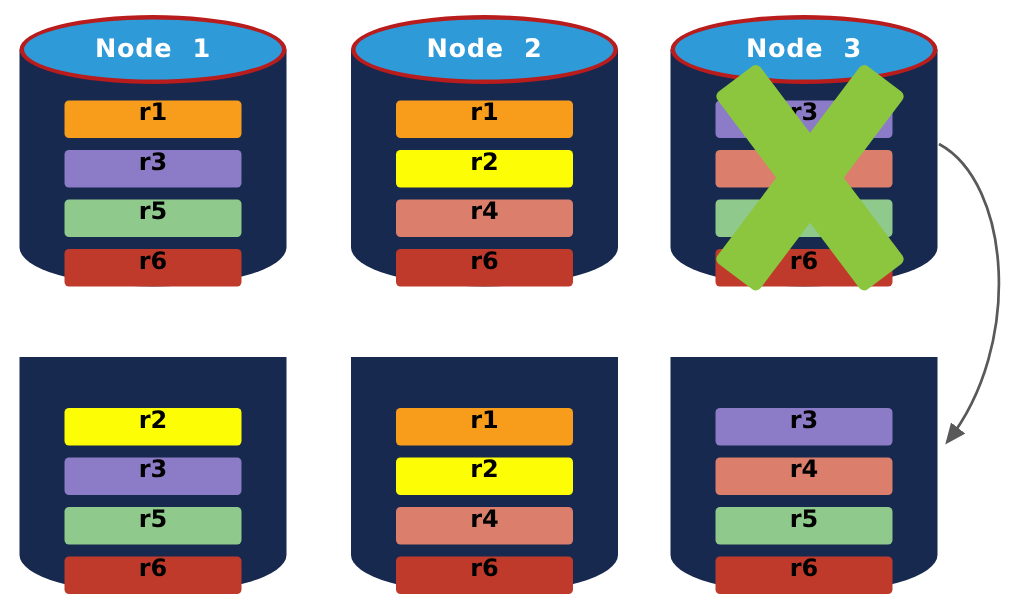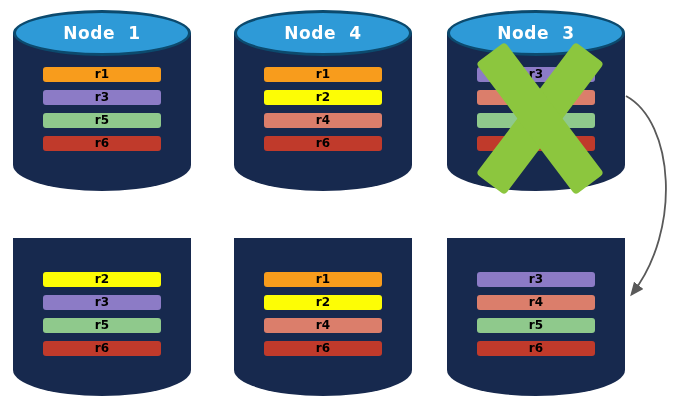--- a/index.html
+++ b/index.html
@@ -14,35 +14,35 @@
   .pos-n4{left:13px;top:215px}
   .pos-n5{left:234px;top:215px}
   .pos-n6{left:447px;top:215px}
   .cyl-body{
     position:absolute;left:0;right:0;top:23px;bottom:0;
     background:#17294E;
     border-radius:0 0 50% 50% / 0 0 26px 26px;
   }
   .cyl-top{
     position:absolute;top:0;left:0;right:0;height:46px;
-    background:#2E9AD7;border:3px solid #0c4a6e;border-radius:50%;
+    background:#2E9AD7;border:3px solid #b91c1c;border-radius:50%;
     box-sizing:border-box;display:flex;align-items:center;justify-content:center;
     z-index:2;
   }
   .node-title{
     color:#ffffff;font-weight:bold;font-size:17px;
     word-spacing:7px;letter-spacing:.5px;white-space:nowrap;
   }
   .bars{
     position:absolute;top:57px;left:30px;width:118px;
     display:flex;flex-direction:column;gap:8px;z-index:3;
   }
   .bar{
-    height:15px;border-radius:3px;text-align:center;
-    font-size:12px;font-weight:bold;color:#000000;line-height:15px;
+    height:25px;border-radius:3px;text-align:center;
+    font-size:16px;font-weight:bold;color:#000000;line-height:15px;
   }
   .x-mark{position:absolute;left:0;top:0;width:178px;height:181px;z-index:5;}
   .x-arm{position:absolute;width:36px;height:165px;left:75px;top:26px;border-radius:4px;}
   .x-arm-a{transform:rotate(37deg);}
   .x-arm-b{transform:rotate(-37deg);}
   .arrow-svg{position:absolute;left:0;top:0;z-index:6;pointer-events:none;}
 </style>
 </head>
 <body>
 
@@ -57,21 +57,21 @@
       <div class="bar" style="background: rgb(248, 156, 28);">r1</div>
       <div class="bar" style="background: rgb(140, 123, 198);">r3</div>
       <div class="bar" style="background: rgb(143, 201, 140);">r5</div>
       <div class="bar" style="background: rgb(192, 58, 43);">r6</div>
     </div>
   </div>
 
   <div class="node pos-n2">
     <div class="cyl-body"></div>
     <div class="cyl-top">
-      <span class="node-title">Node 4</span>
+      <span class="node-title">Node 2</span>
     </div>
     <div class="bars">
       <div class="bar" style="background: rgb(248, 156, 28);">r1</div>
       <div class="bar" style="background: rgb(253, 253, 5);">r2</div>
       <div class="bar" style="background: rgb(219, 126, 107);">r4</div>
       <div class="bar" style="background: rgb(192, 58, 43);">r6</div>
     </div>
   </div>
 
   <div class="node pos-n3">

